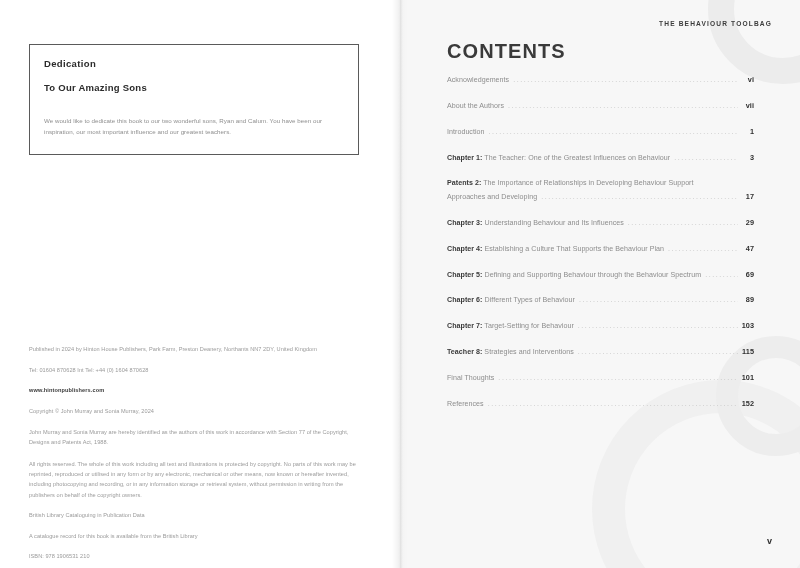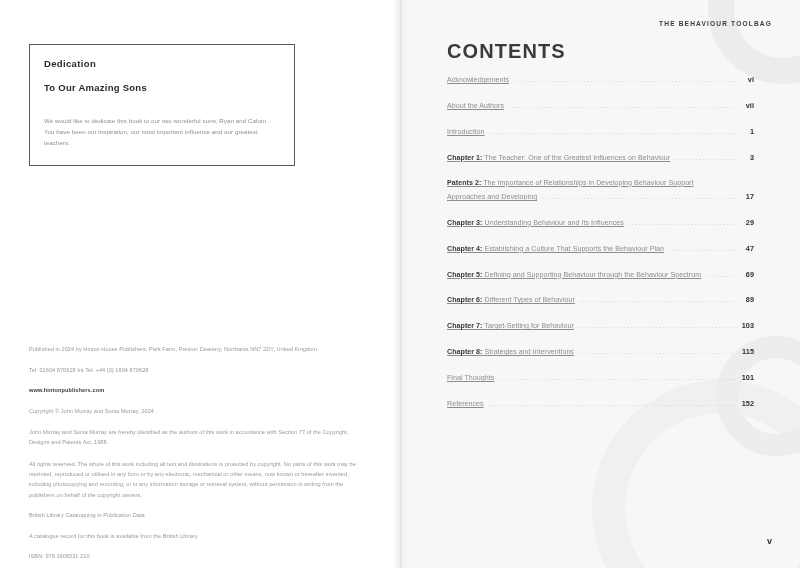--- a/index.html
+++ b/index.html
@@ -25,21 +25,21 @@
   .page-left {
     position: absolute;
     left: 0; top: 0;
     width: 400px; height: 568px;
     background: #ffffff;
     overflow: hidden;
   }
   .dedication-box {
     position: absolute;
     left: 29px; top: 44px;
-    width: 266px;
+    width: 330px;
     box-sizing: border-box;
     border: 1px solid #5a5a5a;
     padding: 13px 14px 16px 14px;
     background: #ffffff;
   }
   .ded-title {
     font-size: 9.5px;
     font-weight: bold;
     color: #2b2b2b;
     letter-spacing: 0.35px;
@@ -153,21 +153,20 @@
     letter-spacing: 0.04px;
   }
   .toc-line {
     display: flex;
     align-items: baseline;
     width: 100%;
   }
   .toc-label {
     flex: 0 1 auto;
     white-space: nowrap;
-    text-decoration: underline;
   }
   .toc-label .chap {
     font-weight: bold;
     color: #3a3a3a;
   }
   .toc-wrap-label {
     display: block;
     white-space: normal;
   }
   .toc-dots {
@@ -305,21 +304,21 @@
         </div>
         <div class="toc-entry">
           <div class="toc-line">
             <span class="toc-label"><span class="chap">Chapter 7:</span> Target-Setting for Behaviour</span>
             <span class="toc-dots">......................................................................................................................................................</span>
             <span class="toc-page">103</span>
           </div>
         </div>
         <div class="toc-entry">
           <div class="toc-line">
-            <span class="toc-label"><span class="chap">Chapter 8:</span> Strategies and Interventions</span>
+            <span class="toc-label"><span class="chap">Teacher 8:</span> Strategies and Interventions</span>
             <span class="toc-dots">......................................................................................................................................................</span>
             <span class="toc-page">115</span>
           </div>
         </div>
         <div class="toc-entry">
           <div class="toc-line">
             <span class="toc-label">Final Thoughts</span>
             <span class="toc-dots">......................................................................................................................................................</span>
             <span class="toc-page">101</span>
           </div>

